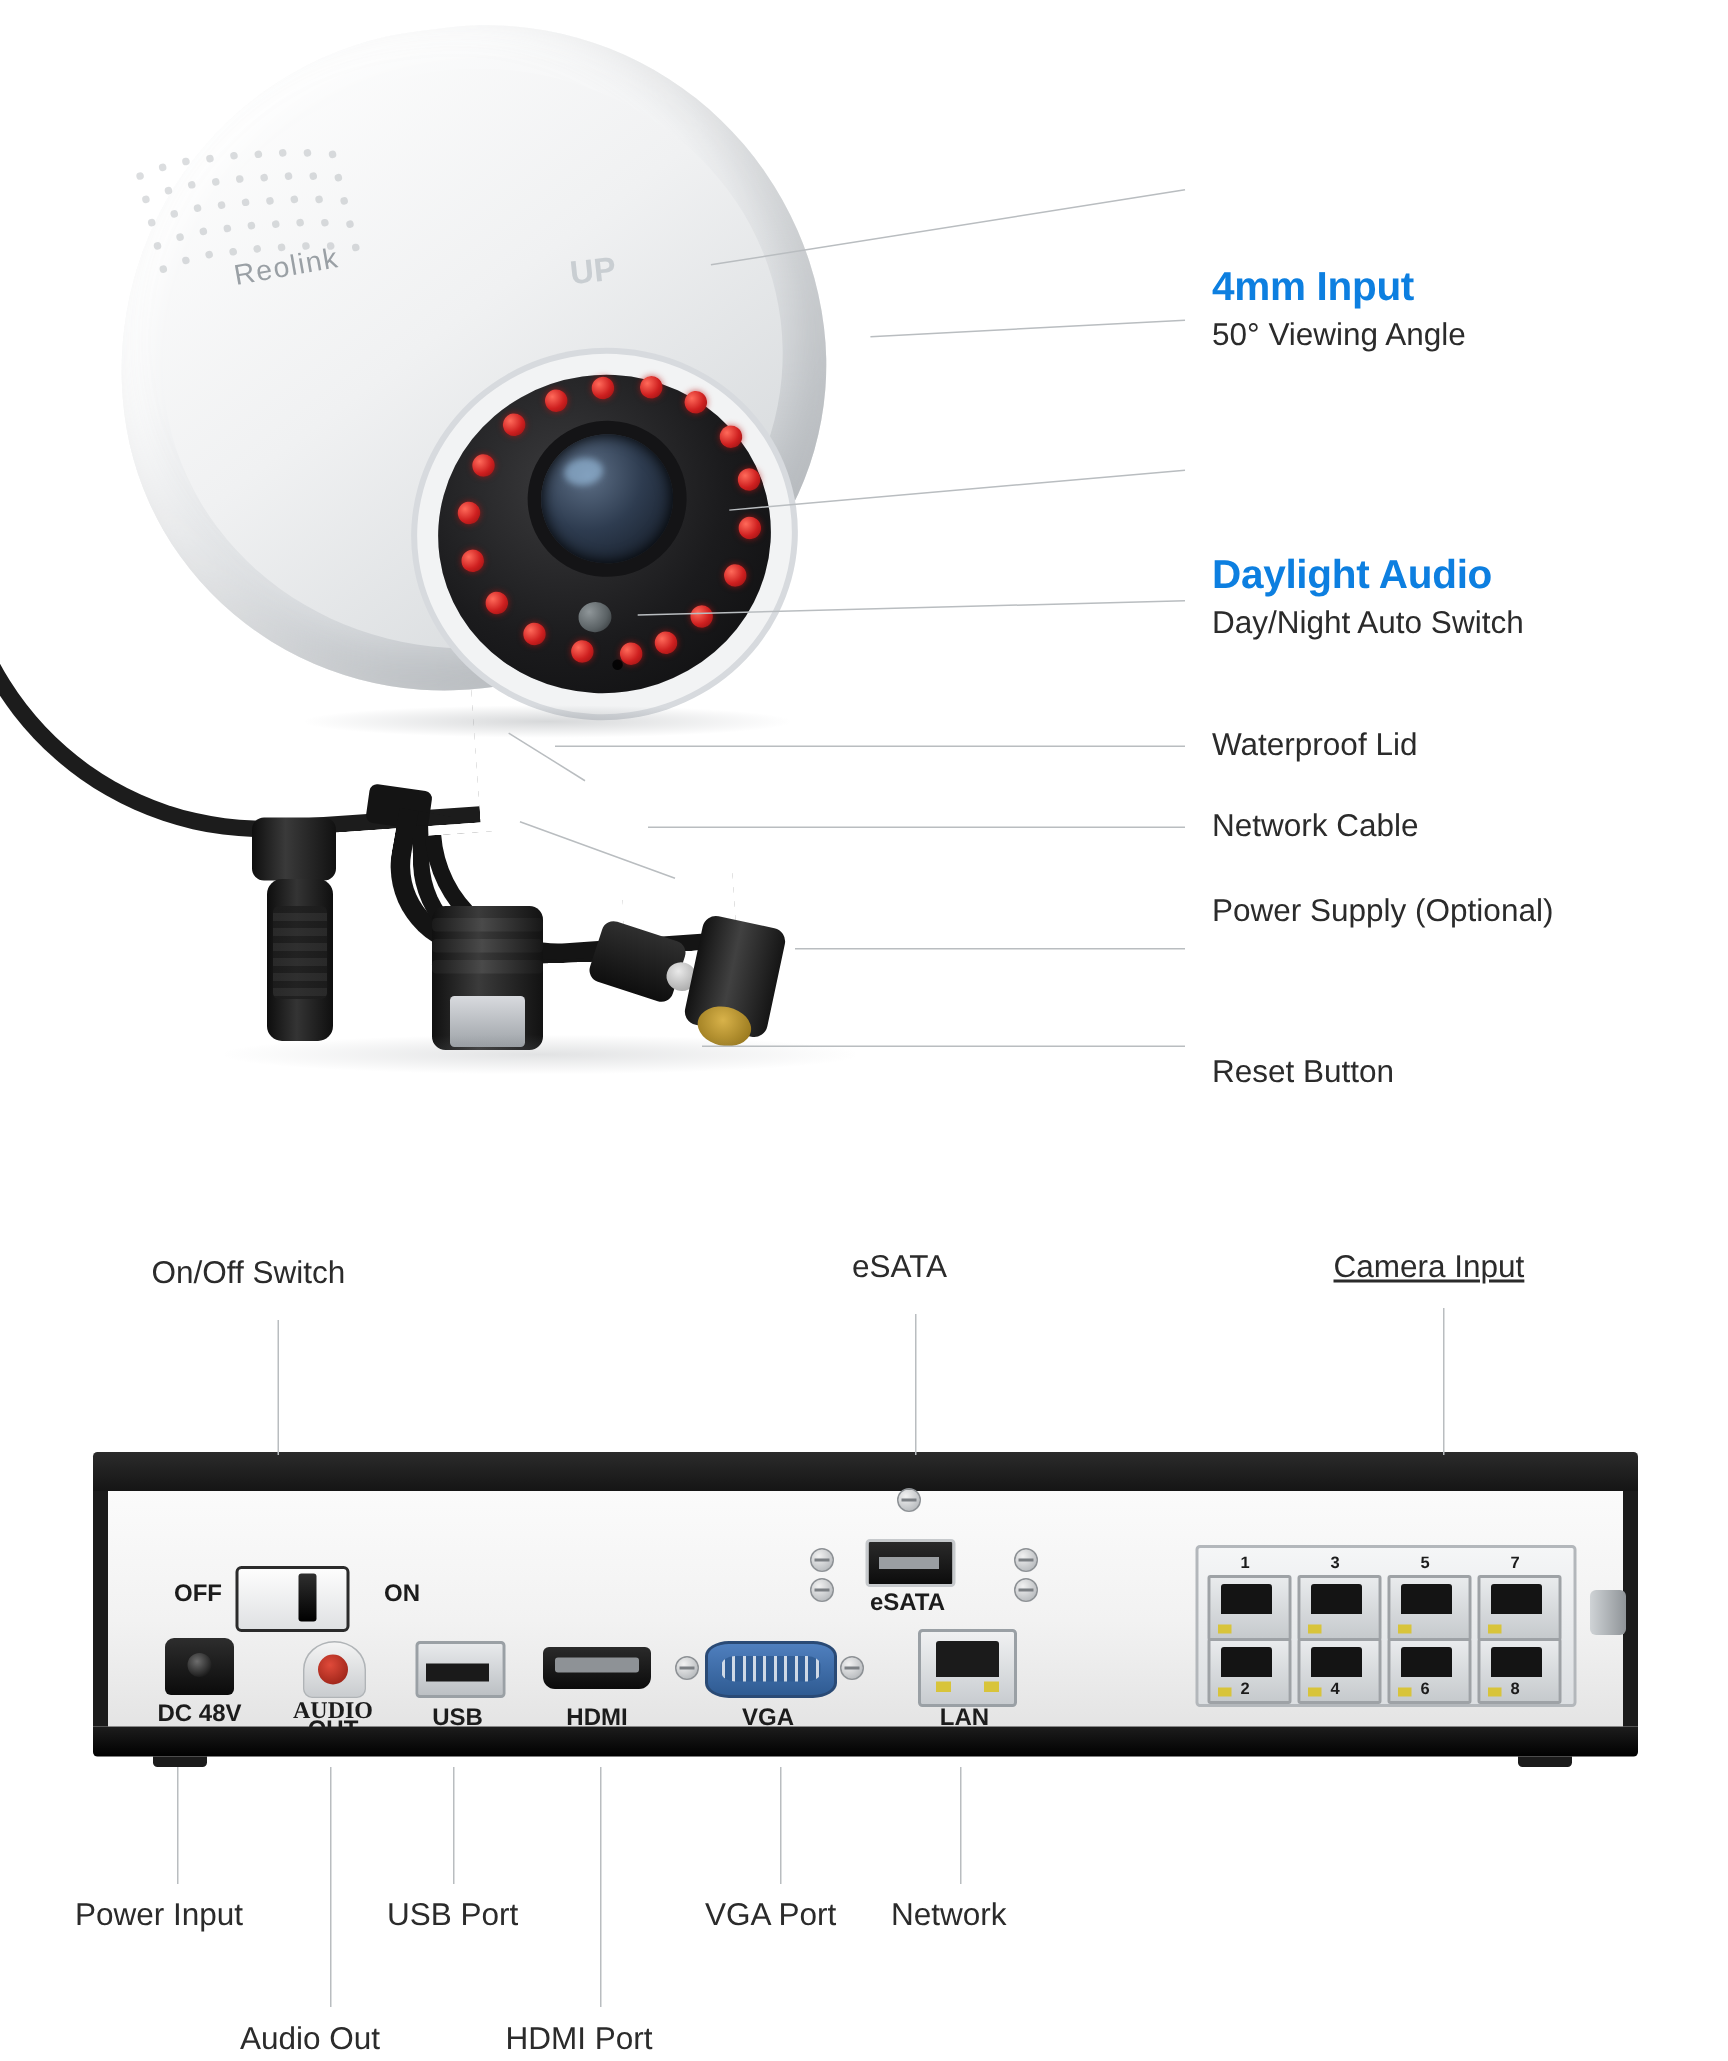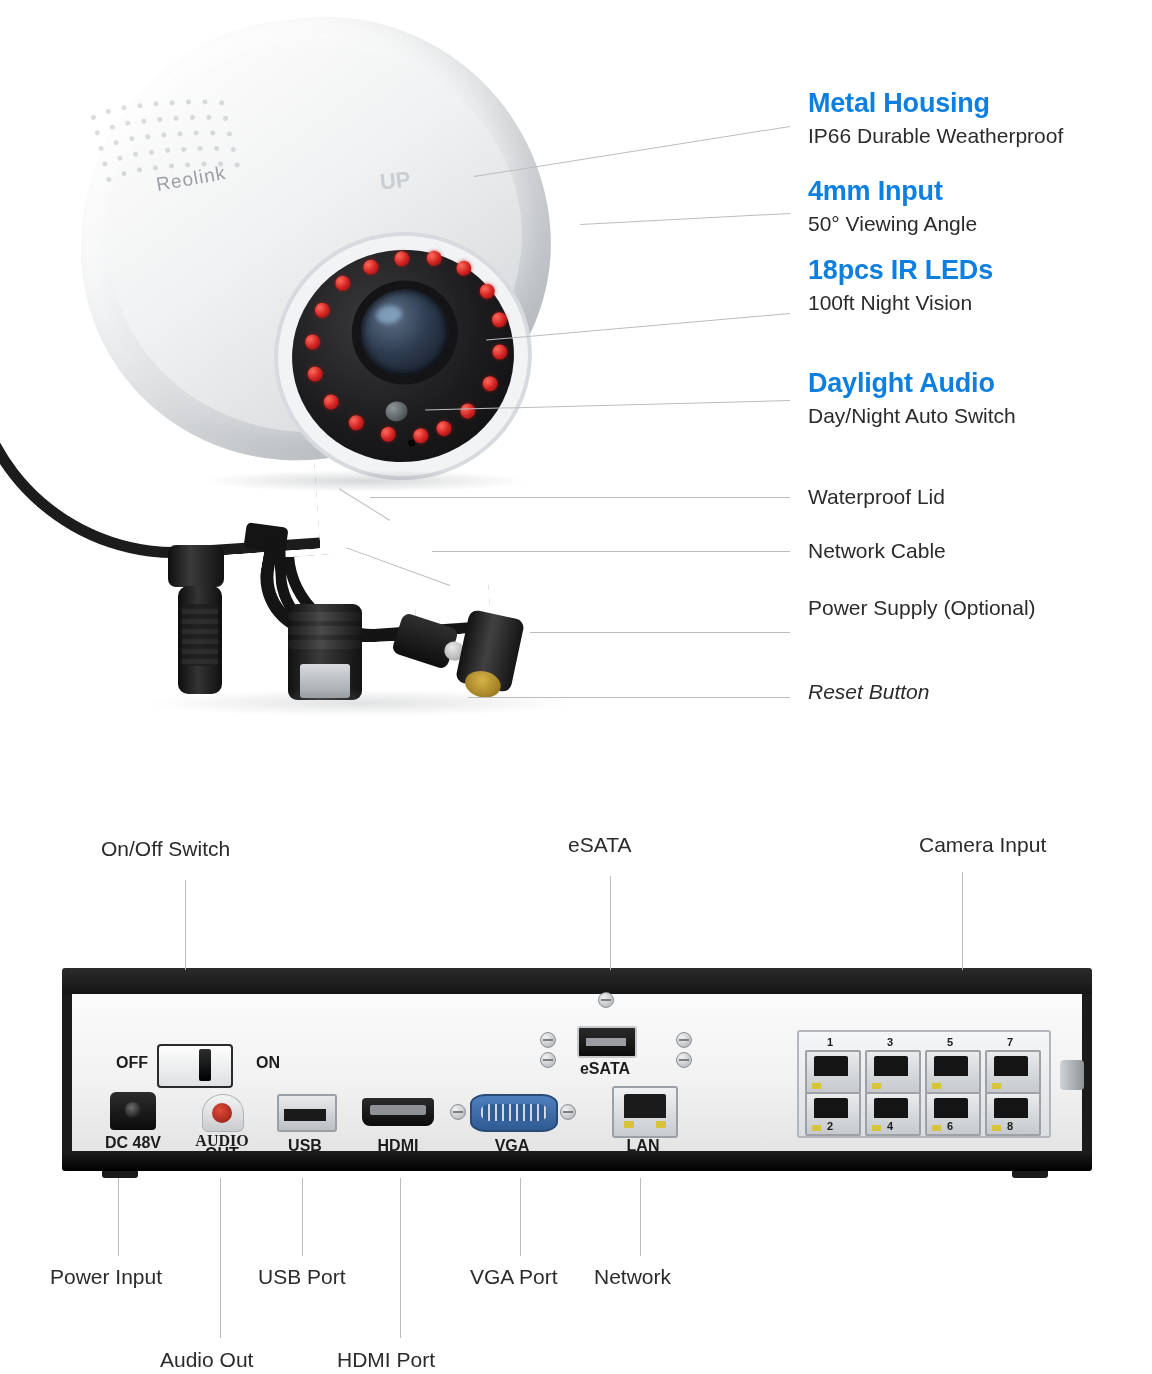--- a/index.html
+++ b/index.html
@@ -646,56 +646,48 @@
       <div class="ring" style="top:36px"></div>
       <div class="plate"></div>
     </div>
 
     <div class="reset-plug"></div>
     <div class="power-plug"></div>
     <div class="plug-shadow"></div>
   </div>
 
   <div class="leader" style="left:470px; top:126px; width:320px; transform:rotate(-9deg); transform-origin:right center;"></div>
-  <div class="abs" style="left:808px; top:88px;">
-    <div class="lbl-blue">Metal Housing</div>
-    <div class="lbl-sub" style="margin-top:5px;">IP66 Durable Weatherproof</div>
-  </div>
 
   <div class="leader" style="left:580px; top:213px; width:210px; transform:rotate(-3deg); transform-origin:right center;"></div>
   <div class="abs" style="left:808px; top:176px;">
     <div class="lbl-blue">4mm Input</div>
     <div class="lbl-sub" style="margin-top:5px;">50° Viewing Angle</div>
   </div>
 
   <div class="leader" style="left:485px; top:313px; width:305px; transform:rotate(-5deg); transform-origin:right center;"></div>
-  <div class="abs" style="left:808px; top:255px;">
-    <div class="lbl-blue">18pcs IR LEDs</div>
-    <div class="lbl-sub" style="margin-top:5px;">100ft Night Vision</div>
-  </div>
 
   <div class="leader" style="left:425px; top:400px; width:365px; transform:rotate(-1.5deg); transform-origin:right center;"></div>
   <div class="abs" style="left:808px; top:368px;">
     <div class="lbl-blue">Daylight Audio</div>
     <div class="lbl-sub" style="margin-top:5px;">Day/Night Auto Switch</div>
   </div>
 
   <div class="leader" style="left:370px; top:497px; width:420px;"></div>
   <div class="leader" style="left:330px; top:520px; width:60px; transform:rotate(32deg); transform-origin:right center;"></div>
   <div class="abs lbl-plain" style="left:808px; top:485px;">Waterproof Lid</div>
 
   <div class="leader" style="left:432px; top:551px; width:358px;"></div>
   <div class="leader" style="left:340px; top:585px; width:110px; transform:rotate(20deg); transform-origin:right center;"></div>
   <div class="abs lbl-plain" style="left:808px; top:539px;">Network Cable</div>
 
   <div class="leader" style="left:530px; top:632px; width:260px;"></div>
   <div class="abs lbl-plain" style="left:808px; top:596px;">Power Supply (Optional)</div>
 
   <div class="leader" style="left:468px; top:697px; width:322px;"></div>
-  <div class="abs lbl-plain" style="left:808px; top:680px;font-style:italic;">Reset Button</div>
+  <div class="abs lbl-plain" style="left:808px; top:703px;">Reset Button</div>
 
   <div class="abs" id="nvr-illustration">
     <div class="nvr-top"></div>
     <div class="nvr-face">
 
       <div class="rocker">
           <i></i>
         </div>
       <div class="port-text" style="left:40px; top:60px; width:40px;">OFF</div>
       <div class="port-text" style="left:160px; top:60px; width:40px;margin-left:16px;">ON</div>
@@ -775,21 +767,21 @@
     <div class="nvr-foot" style="left:950px;"></div>
   </div>
 
   <div class="leader-v" style="left:185px; top:880px; height:90px;"></div>
   <div class="abs nvr-callout" style="left:101px; top:837px;">On/Off Switch</div>
 
   <div class="leader-v" style="left:610px; top:876px; height:94px;"></div>
   <div class="abs nvr-callout" style="left:568px; top:833px;">eSATA</div>
 
   <div class="leader-v" style="left:962px; top:872px; height:98px;"></div>
-  <div class="abs nvr-callout" style="left:919px; top:833px;">Camera Input</div>
+  <div class="abs nvr-callout" style="left:889px; top:833px;text-decoration:underline;">Camera Input</div>
 
   <div class="leader-v" style="left:118px; top:1178px; height:78px;"></div>
   <div class="abs nvr-callout" style="left:50px; top:1265px;">Power Input</div>
 
   <div class="leader-v" style="left:220px; top:1178px; height:160px;"></div>
   <div class="abs nvr-callout" style="left:160px; top:1348px;">Audio Out</div>
 
   <div class="leader-v" style="left:302px; top:1178px; height:78px;"></div>
   <div class="abs nvr-callout" style="left:258px; top:1265px;">USB Port</div>
 

